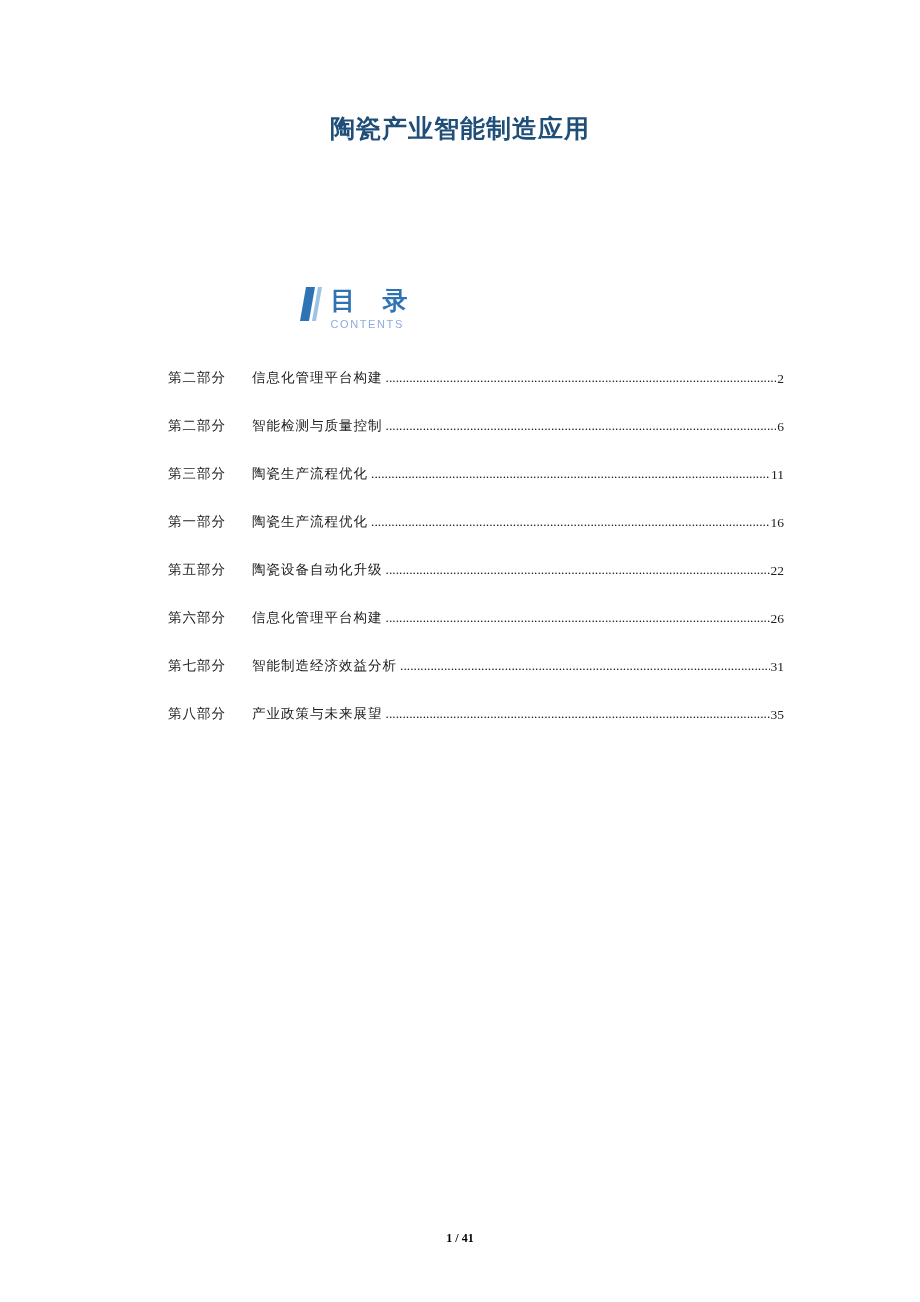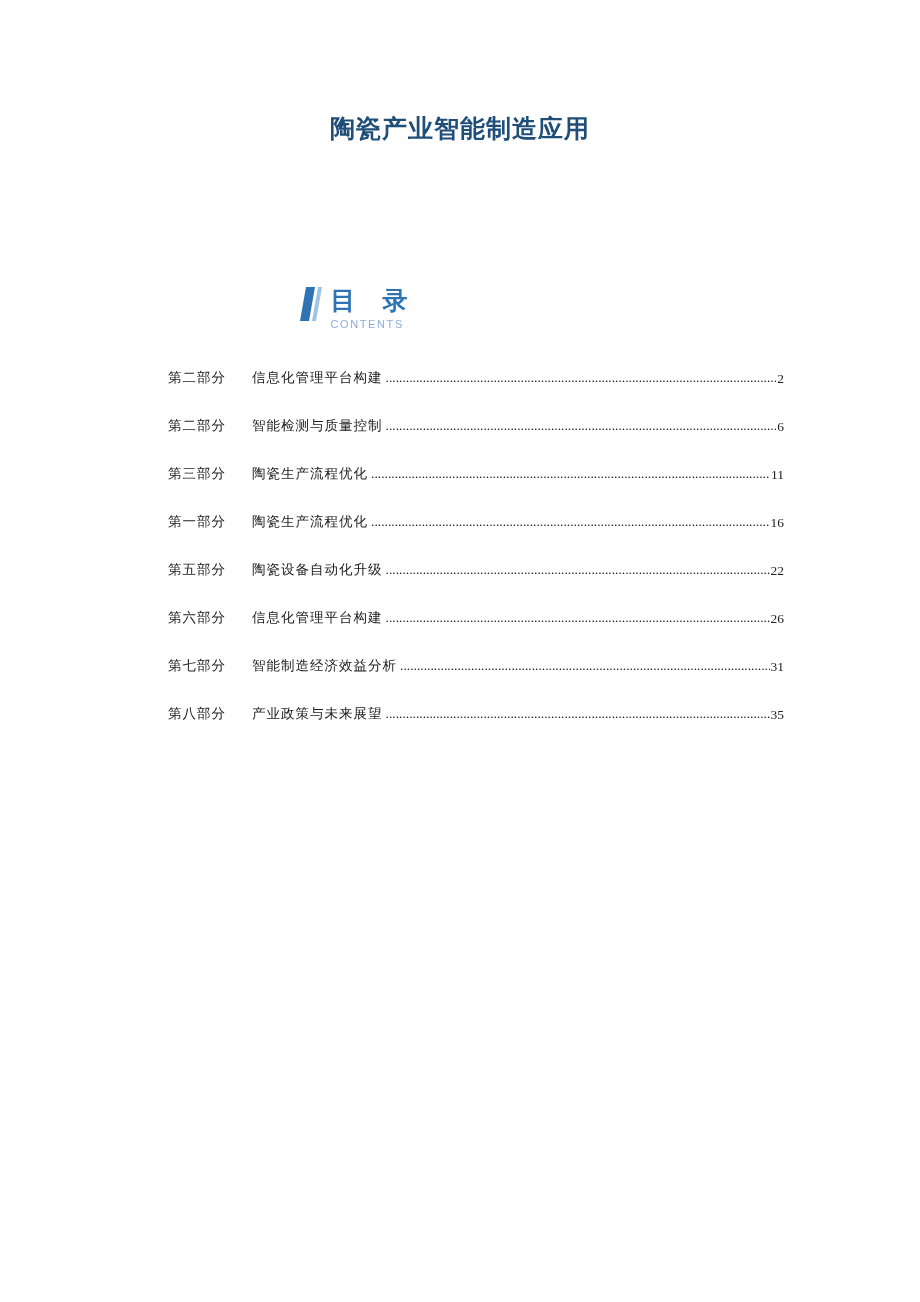--- a/index.html
+++ b/index.html
@@ -193,14 +193,15 @@
 
     <div class="toc-row">
       <span class="toc-part">第八部分</span>
       <span class="toc-name">产业政策与未来展望</span>
       <span class="toc-dots">................................................................................................................................................................</span>
       <span class="toc-page">35</span>
     </div>
 
   </div>
 
+  <div class="footer">1 / 41</div>
 
 </div>
 
 </body></html>

